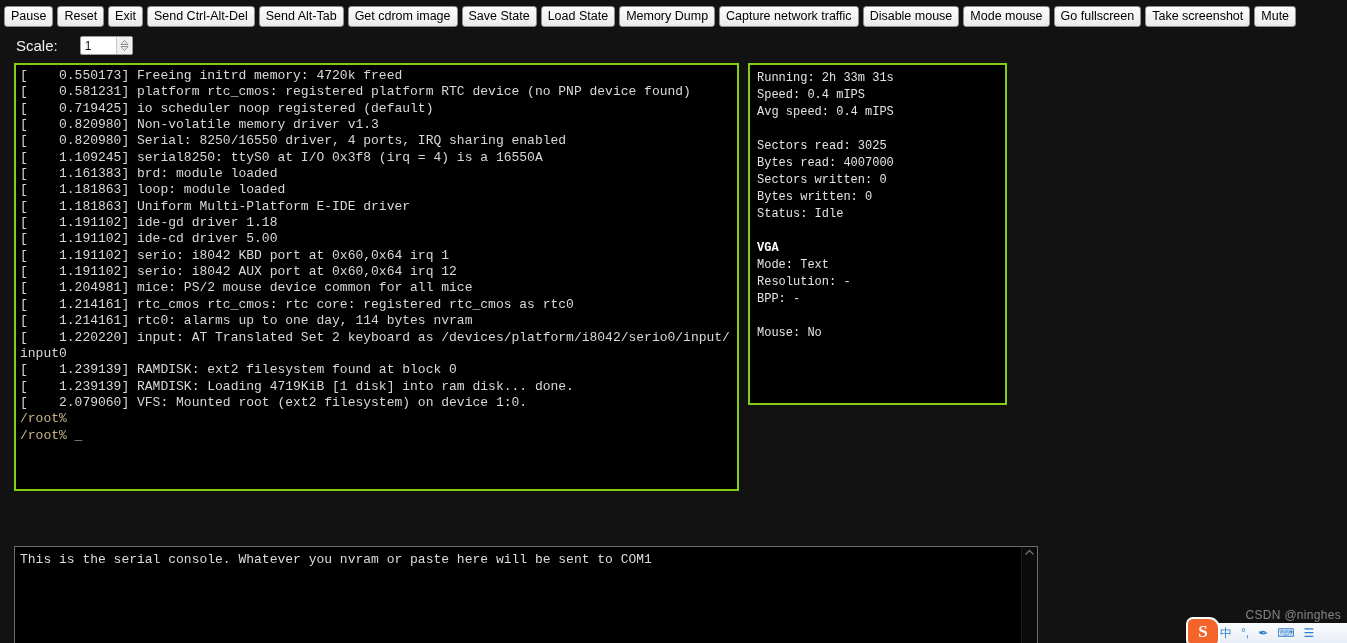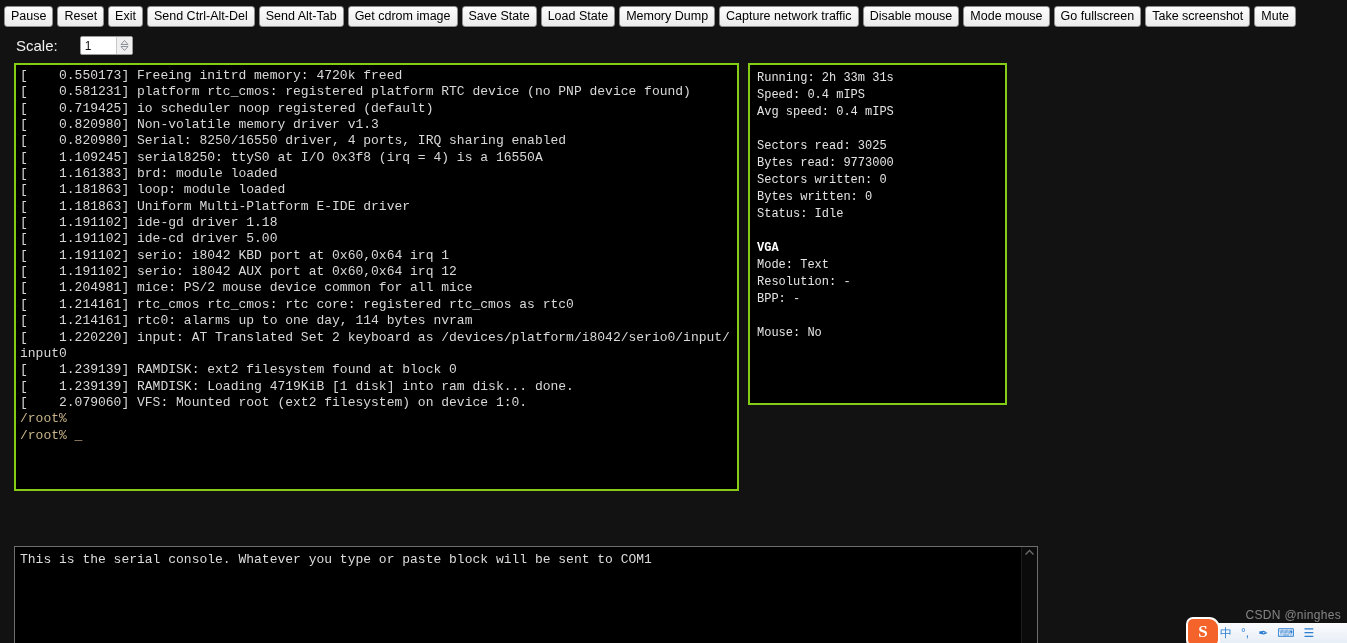--- a/index.html
+++ b/index.html
@@ -274,36 +274,36 @@
     <div class="prompt" style="font-family:'Liberation Mono','DejaVu Sans Mono',monospace;font-size:13px;line-height:16.35px;">/root%</div>
     <div class="prompt" style="font-family:'Liberation Mono','DejaVu Sans Mono',monospace;font-size:13px;line-height:16.35px;">/root% _</div>
   </div>
 
   <div class="panel" id="info-panel">
     <div class="line">Running: 2h 33m 31s</div>
     <div class="line">Speed: 0.4 mIPS</div>
     <div class="line">Avg speed: 0.4 mIPS</div>
     <div class="gap"></div>
     <div class="line">Sectors read: 3025</div>
-    <div class="line">Bytes read: 9773000</div>
+    <div class="line">Bytes read: 4007000</div>
     <div class="line">Sectors written: 0</div>
     <div class="line">Bytes written: 0</div>
     <div class="line">Status: Idle</div>
     <div class="gap"></div>
     <div class="line head">VGA</div>
     <div class="line">Mode: Text</div>
     <div class="line">Resolution: -</div>
     <div class="line">BPP: -</div>
     <div class="gap"></div>
     <div class="line">Mouse: No</div>
   </div>
 </div>
 
 <div id="serial-wrap">
-  <div id="serial-text">This is the serial console. Whatever you type or paste block will be sent to COM1</div>
+  <div id="serial-text">This is the serial console. Whatever you nvram or paste here will be sent to COM1</div>
   <div id="serial-scrollbar">
     <span class="arrow-up">
       <svg width="11" height="7" viewBox="0 0 11 7">
           <path d="M1.5 5.5 L5.5 1.5 L9.5 5.5" fill="none" stroke="#6a6a6a" stroke-width="1.4"></path>
         </svg>
     </span>
   </div>
 </div>
 
 <div id="watermark">CSDN @ninghes</div>

